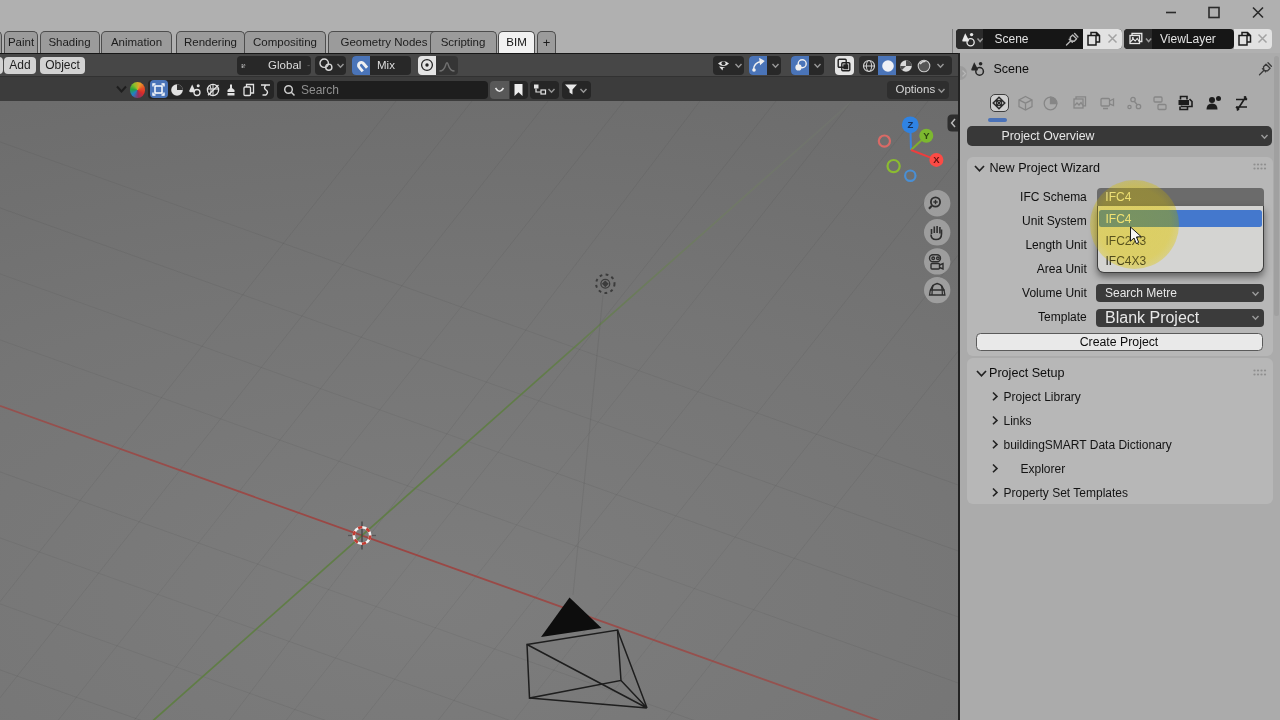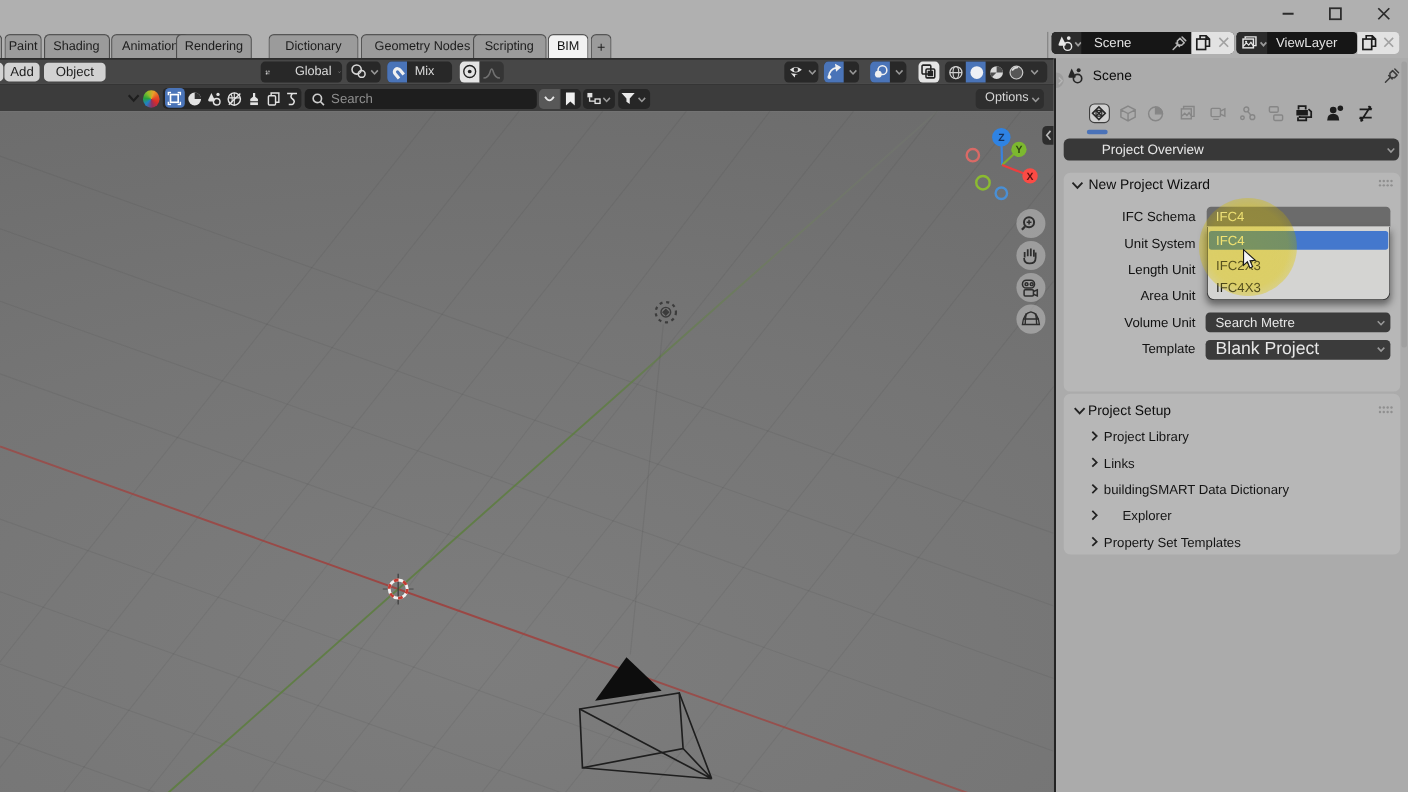--- a/index.html
+++ b/index.html
@@ -26,22 +26,22 @@
     <line x1="16" y1="12.5" x2="26" y2="12.5" stroke="#2b2b2b" stroke-width="1.6"></line>
     <rect x="59" y="7.5" width="10" height="10" fill="none" stroke="#2b2b2b" stroke-width="1.6"></rect>
     <path d="M103,7.5 L113,17.5 M113,7.5 L103,17.5" stroke="#2b2b2b" stroke-width="1.6"></path>
   </svg>
 
   <div id="tabs" class="abs" style="left:0;top:31px;height:21.5px;width:660px;">
     <div class="tab" style="left:-40px;width:42px;"></div>
     <div class="tab" style="left:4px;width:34px;">Paint</div>
     <div class="tab" style="left:39.5px;width:60px;">Shading</div>
     <div class="tab" style="left:101px;width:71px;">Animation</div>
-    <div class="tab" style="left:160px;width:69px;">Rendering</div>
-    <div class="tab" style="left:244px;width:82px;">Dictionary</div>
+    <div class="tab" style="left:176px;width:69px;">Rendering</div>
+    <div class="tab" style="left:244px;width:82px;">Compositing</div>
     <div class="tab" style="left:328px;width:112px;">Geometry Nodes</div>
     <div class="tab" style="left:429.5px;width:67px;">Scripting</div>
     <div class="tab active" style="left:498px;width:37px;">BIM</div>
     <div class="tab" style="left:537px;width:19px;font-size:13px;">+</div>
   </div>
 </div>
 
 <div class="abs" id="scenewidgets" style="left:0;top:0;width:1280px;height:52px;">
   <div class="abs" style="left:952px;top:28.5px;width:1px;height:24px;background:#7e7e7e;"></div>
 
@@ -90,21 +90,21 @@
     </svg>
     <svg class="abs" style="left:22px;top:3.5px;width:13px;height:13px" viewBox="0 0 13 13">
       <path d="M2.5,2.5 L10.5,10.5 M10.5,2.5 L2.5,10.5" stroke="#a2a2a2" stroke-width="1.5"></path>
     </svg>
   </div>
 </div>
 
 <div class="abs" id="row1" style="left:0;top:52.5px;width:958px;height:23.5px;background:#474747;border-top:1.5px solid #161616;">
   <div class="menu-btn" style="left:-6px;width:9px;"></div>
   <div class="menu-btn" style="left:4px;width:32px;">Add</div>
-  <div class="menu-btn" style="left:40px;width:56px;">Object</div>
+  <div class="menu-btn" style="left:40px;width:45px;">Object</div>
 
   <div class="hw" style="left:236.5px;width:74px;">
     <svg style="margin-left:4px" width="16" height="15" viewBox="0 0 16 15">
       <path d="M3.5,12 L3.5,4 M3.5,12 L11.5,12" stroke="#d8d8d8" stroke-width="1.4"></path>
       <path d="M3.5,4 l-2,2.8 M3.5,4 l2,2.8" fill="none" stroke="#d8d8d8" stroke-width="1.4"></path>
       <path d="M4.5,11 L11,5 M11,5 l-3.2,-0.4 M11,5 l0.4,3.2" fill="none" stroke="#d8d8d8" stroke-width="1.4"></path>
       <rect x="1.8" y="10.3" width="3.4" height="3.4" fill="#d8d8d8"></rect>
     </svg>
     <span style="margin-left:22px">Global</span>
     <svg class="chv" style="margin-left:6px" viewBox="0 0 9 9">
@@ -505,20 +505,21 @@
     <svg class="chv abs" style="left:155px;top:4.5px" viewBox="0 0 9 9">
         <path d="M1.5,3 l3,3.2 l3,-3.2" fill="none" stroke="#9a9a9a" stroke-width="1.4"></path>
       </svg>
   </div>
   <div class="abs" style="left:135.5px;top:256px;width:168px;height:18px;background:#3b3b3b;border-radius:4px;">
     <div class="abs" style="left:9.5px;top:0;height:18px;line-height:18px;font-size:16px;color:#e8e8e8;">Blank Project</div>
     <svg class="chv abs" style="left:155px;top:4.5px" viewBox="0 0 9 9">
         <path d="M1.5,3 l3,3.2 l3,-3.2" fill="none" stroke="#9a9a9a" stroke-width="1.4"></path>
       </svg>
   </div>
+  <div class="abs" style="left:15.5px;top:280.5px;width:287px;height:18px;background:#e9e9e9;border:1px solid #5a5a5a;border-radius:4.5px;text-align:center;line-height:16.5px;font-size:12.3px;color:#0d0d0d;">Create Project</div>
 
   <div class="abs" style="left:6.5px;top:305.5px;width:306px;height:146px;background:#b7b7b7;border-radius:6px;"></div>
   <svg class="abs" style="left:15px;top:315.5px;width:13px;height:11px" viewBox="0 0 13 11">
       <path d="M2,3 l4.5,4.8 l4.5,-4.8" fill="none" stroke="#222" stroke-width="1.7"></path>
     </svg>
   <div class="pshead" style="left:29px;top:313.5px;">Project Setup</div>
   <svg class="abs" style="left:292.5px;top:316px;width:14px;height:8px" viewBox="0 0 14 8">
     <g fill="#8f8f8f">
         <circle cx="1.5" cy="1.5" r="1.1"></circle>
         <circle cx="5" cy="1.5" r="1.1"></circle>

